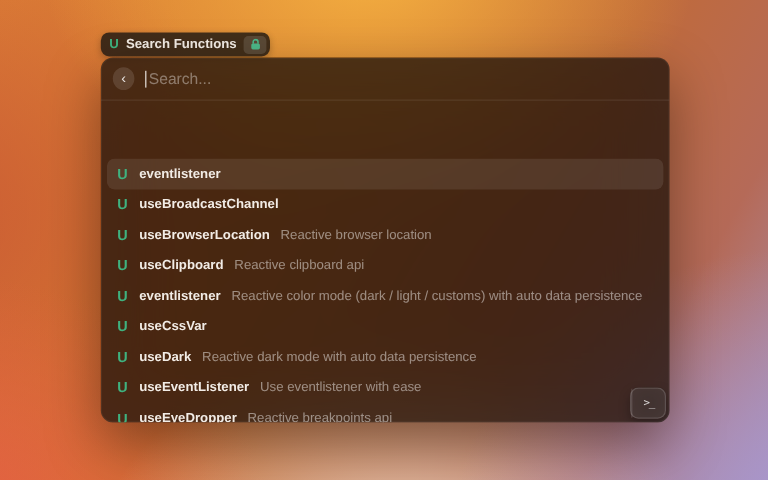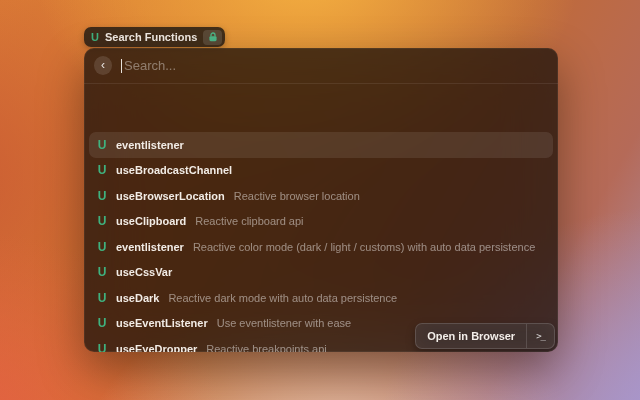--- a/index.html
+++ b/index.html
@@ -145,18 +145,17 @@
     <span class="fdesc">Use eventlistener with ease</span>
   </div>
       <div class="row">
     <span class="ulogo">U</span>
     <span class="fname">useEyeDropper</span>
     <span class="fdesc">Reactive breakpoints api</span>
   </div>
     </div>
 
   <div class="action-btn">
-    <span class="label">Open in Browser</span>
     <span class="kdiv"></span>
     <span class="kbd">&gt;_</span>
   </div>
 
 </div>
 
 </body></html>

